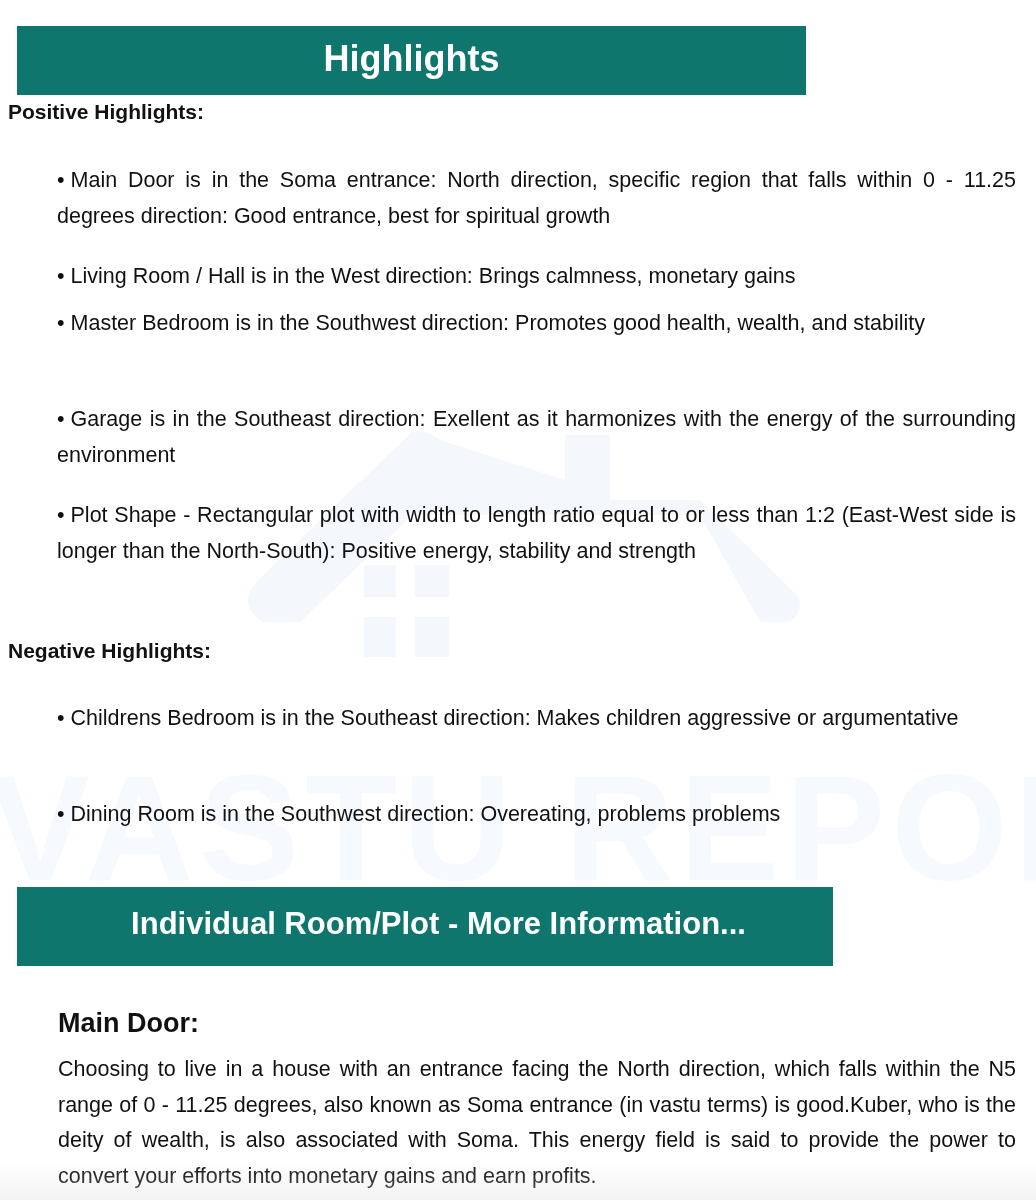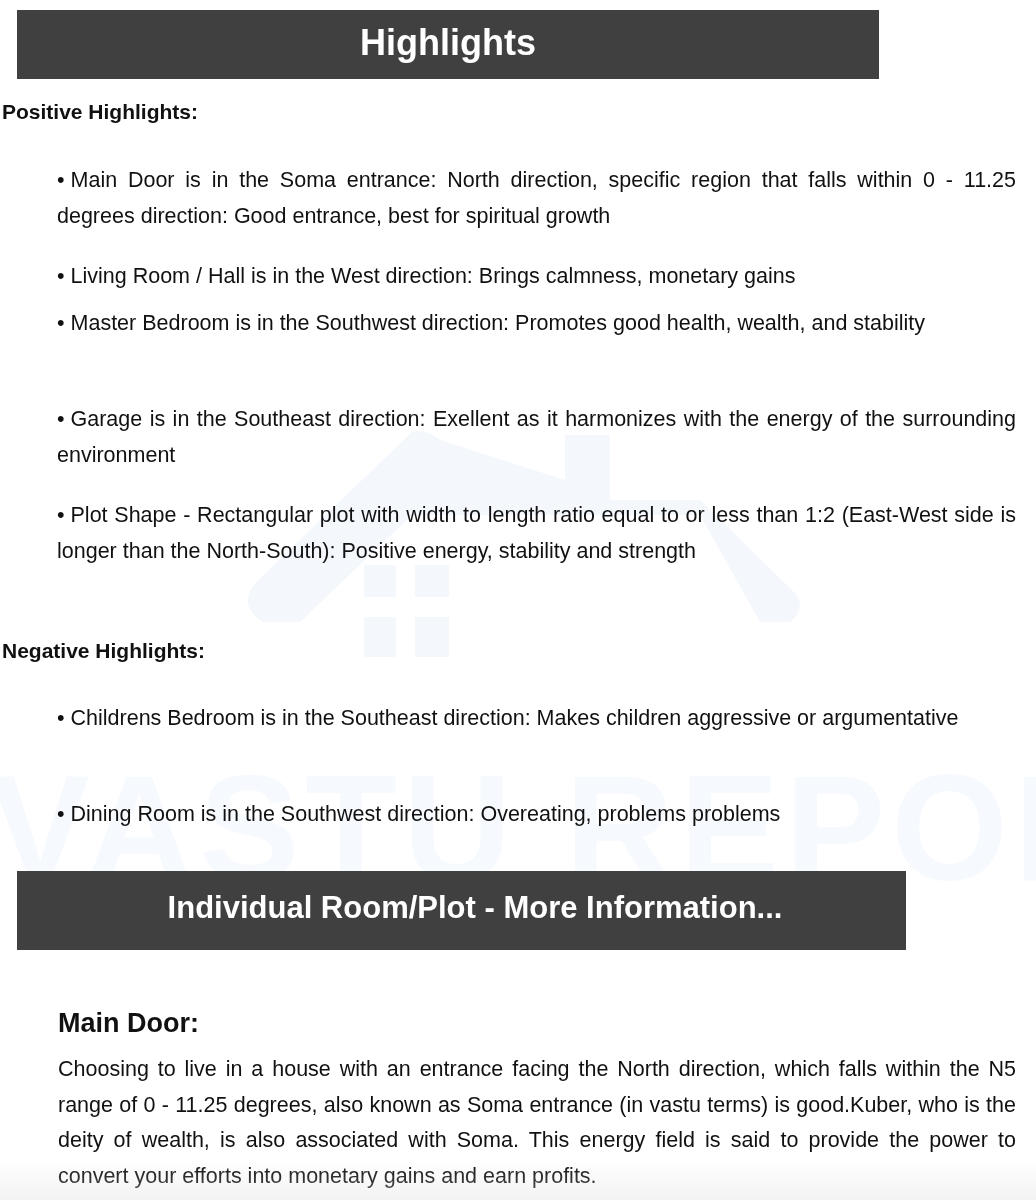--- a/index.html
+++ b/index.html
@@ -1,23 +1,23 @@
 <!DOCTYPE html>
 <html><head>
 <meta charset="utf-8">
 <style>
   html,body{margin:0;padding:0;background:#ffffff;}
   body{width:1036px;height:1200px;position:relative;overflow:hidden;font-family:"Liberation Sans",sans-serif;color:#111;}
   .watermark{position:absolute;left:0;top:0;width:1036px;height:1200px;pointer-events:none;z-index:0;}
   .wm-text{position:absolute;left:-10px;top:742px;font-family:"Liberation Sans",sans-serif;font-weight:bold;font-size:150px;letter-spacing:6px;color:#f6f9fd;white-space:nowrap;}
   .content{position:relative;z-index:1;}
-  .banner{position:absolute;left:17px;width:862px;background:#404040;color:#fff;font-weight:bold;text-align:center;}
+  .banner{position:absolute;left:17px;width:789px;background:#0f766e;color:#fff;font-weight:bold;text-align:center;margin-top:16px;}
   .banner-1{top:10px;height:69px;line-height:66px;font-size:36px;}
   .banner-2{top:871px;height:79px;line-height:74px;font-size:31px;padding-left:27px;}
-  .section-heading{position:absolute;left:2px;font-weight:bold;font-size:21px;text-align:center;}
+  .section-heading{position:absolute;left:8px;font-weight:bold;font-size:21px;text-align:center;}
   .bullet{position:absolute;left:57px;width:959px;font-size:21.5px;line-height:36px;text-align:justify;}
   .bullet .dot{margin-right:6px;}
   .sub-heading{position:absolute;left:58px;top:1008px;font-weight:bold;font-size:27px;}
   .para{position:absolute;left:58px;top:1052px;width:958px;font-size:21.5px;line-height:35.5px;text-align:justify;}
   .bottom-fade{position:absolute;left:0;top:1160px;width:1036px;height:40px;background:linear-gradient(to bottom,rgba(255,255,255,0),rgba(220,220,220,0.35));z-index:2;pointer-events:none;}
 </style>
 </head>
 <body>
 
 <div class="watermark">

